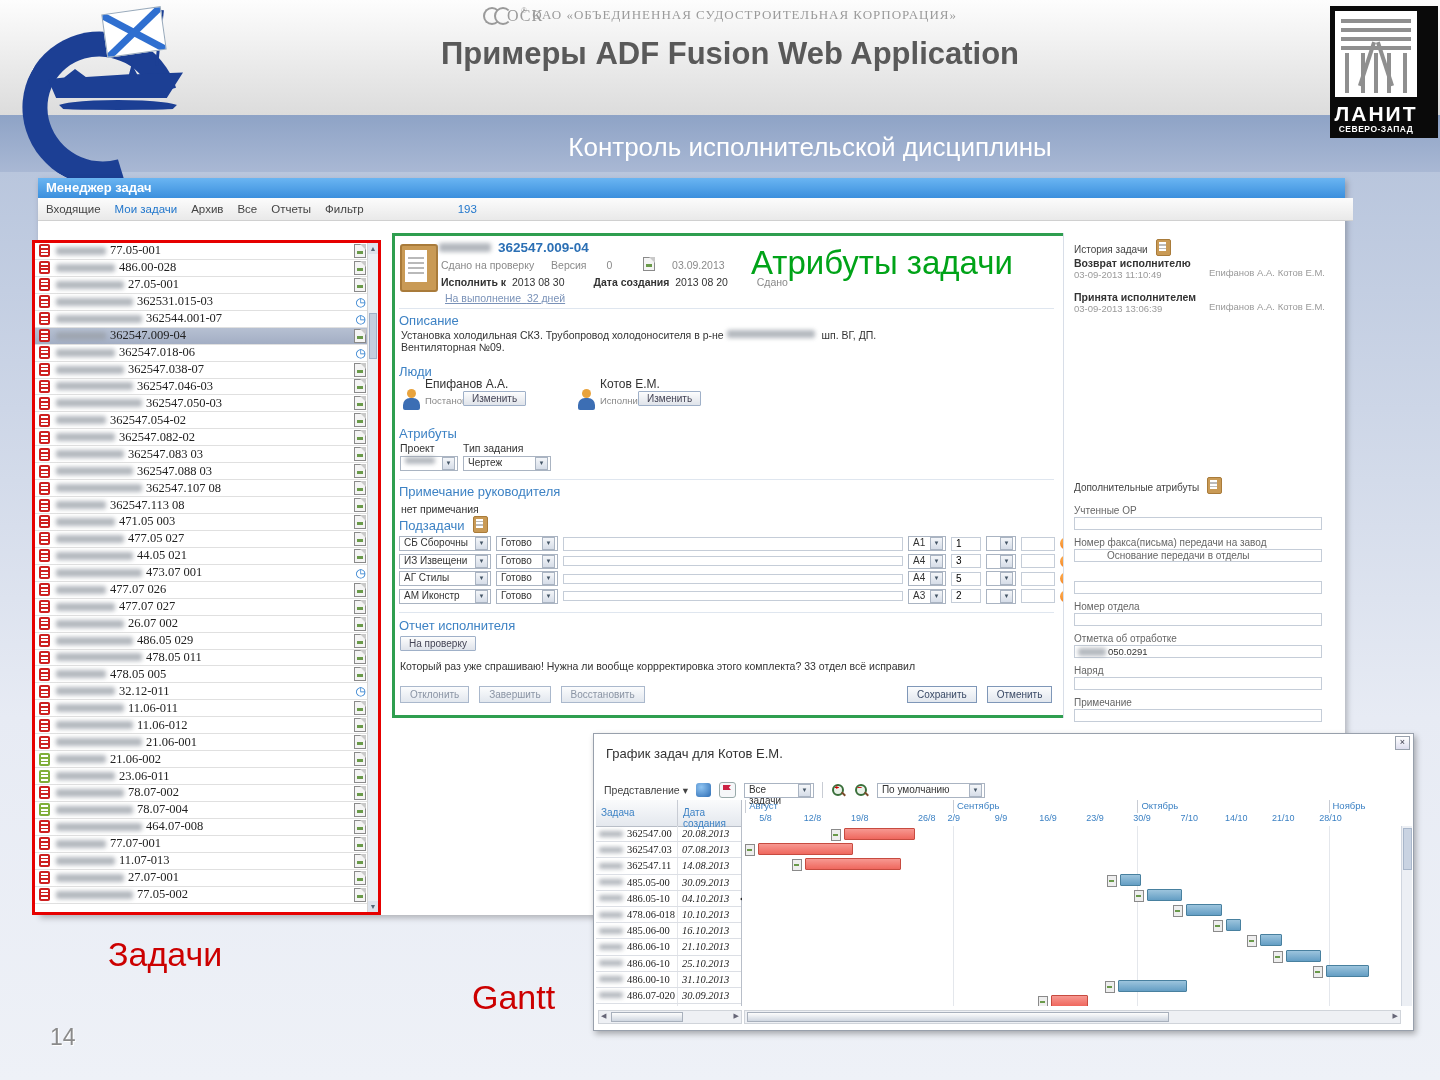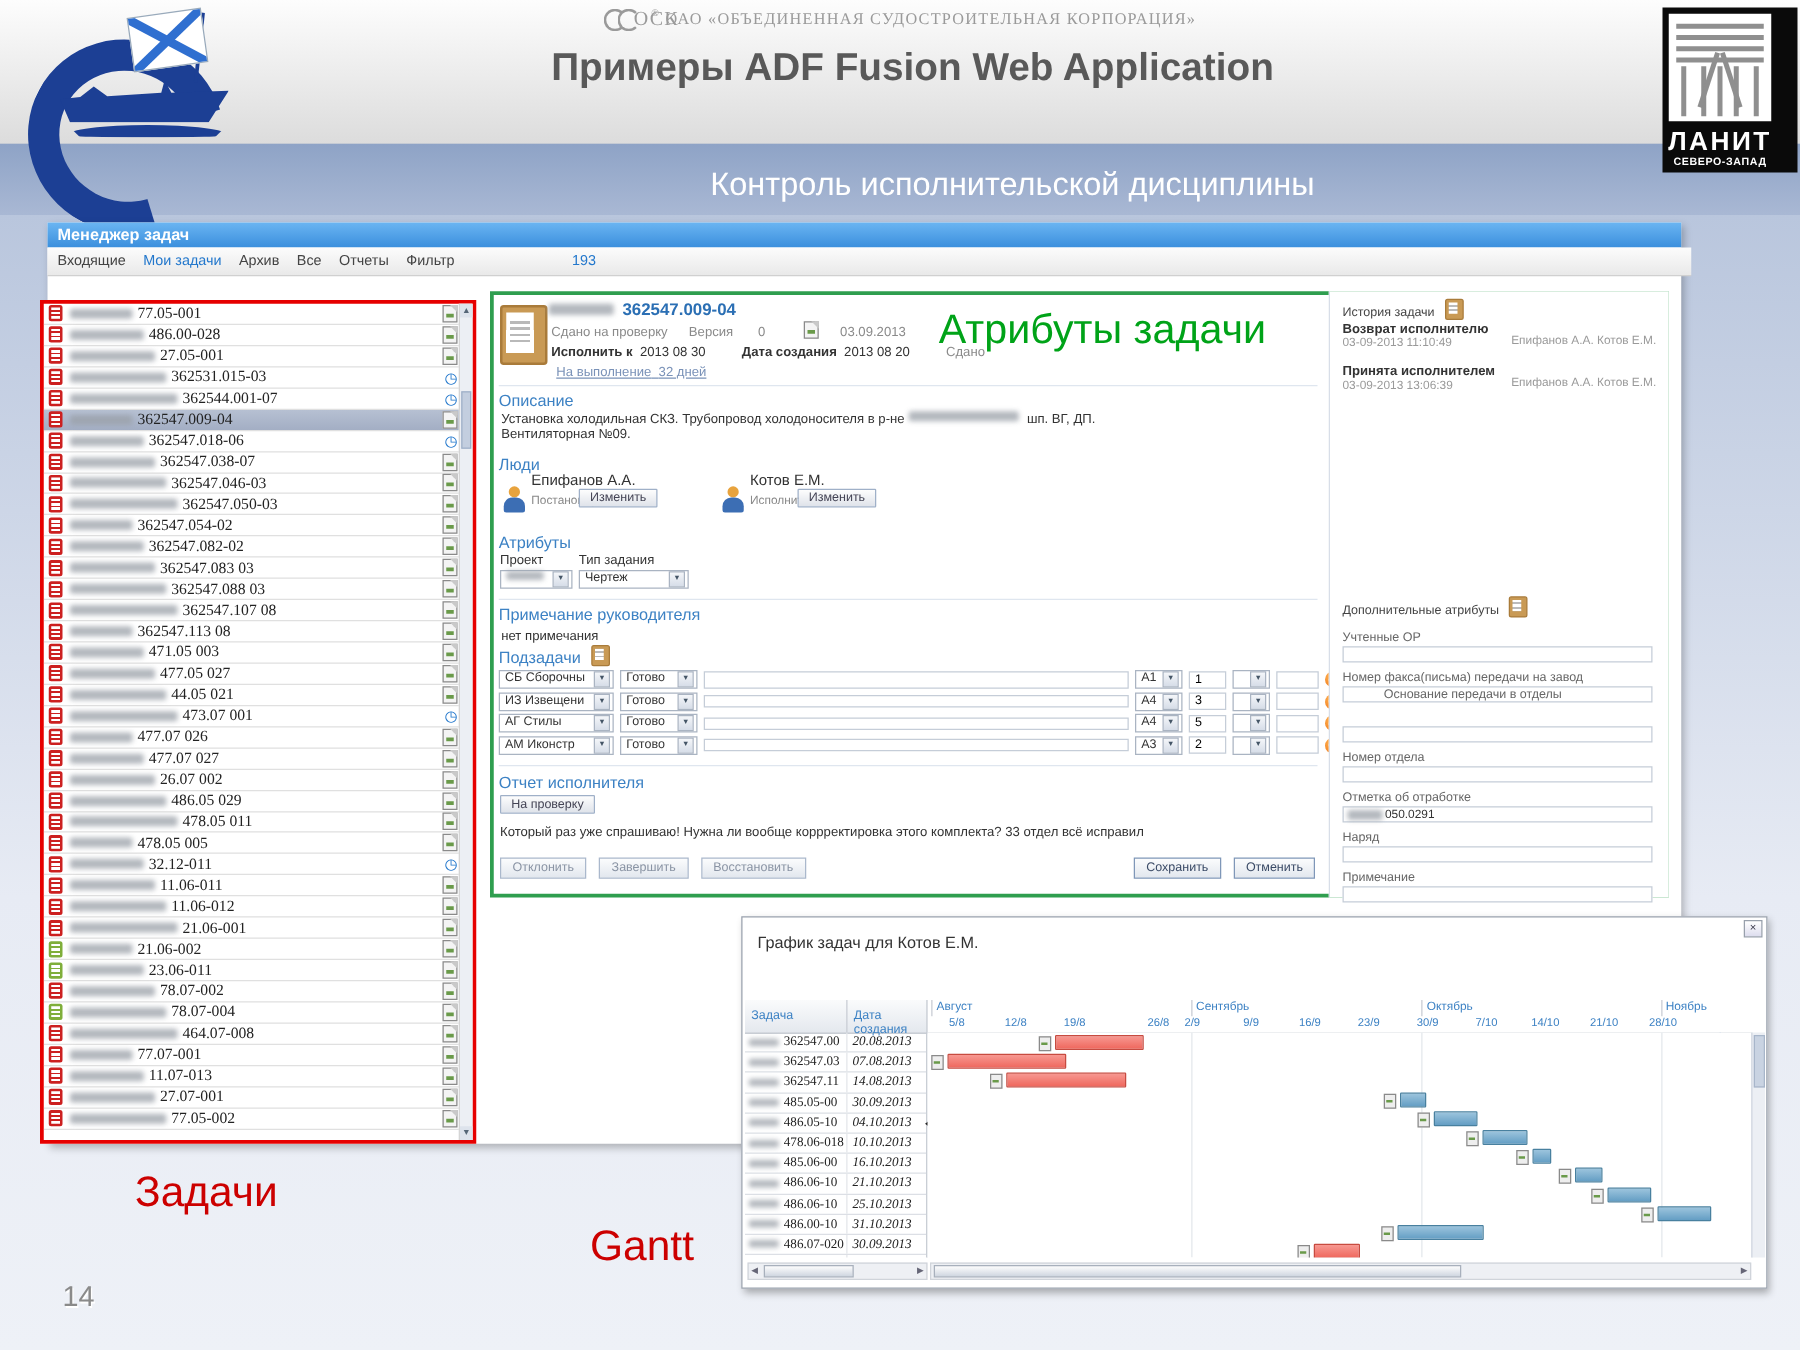--- a/index.html
+++ b/index.html
@@ -730,20 +730,40 @@
           <div class="field-inp" style="top: 444px;"></div>
           <div class="field-lab" style="top: 464px;">Примечание</div>
           <div class="field-inp" style="top: 476px;"></div>
         </div>
     </div>
   </div>
 
   <div class="gantt">
     <div class="g-close">×</div>
     <div class="g-title">График задач для Котов Е.М.</div>
+    <div class="g-toolbar">
+      <span><span>Представление</span> ▾</span>
+      <span class="g-ico globe"></span>
+      <span class="g-ico flagico"></span>
+      <span class="dd" style="width:70px">
+          <span>Все задачи</span>
+          <span class="arr">▼</span>
+        </span>
+      <span class="g-sep"></span>
+      <span class="mag">
+          <b>+</b>
+        </span>
+      <span class="mag">
+          <b>−</b>
+        </span>
+      <span class="dd" style="width:108px">
+          <span>По умолчанию</span>
+          <span class="arr">▼</span>
+        </span>
+    </div>
     <div class="g-table">
       <div class="g-thead">
         <div class="g-col1">Задача</div>
         <div class="g-col2">Дата создания</div>
       </div>
       <div class="g-rows" id="g-rows">
           <div class="g-row">
             <div class="c1">
               <span class="blur" style="width: 24px; height: 6px;"></span>
               <span>362547.00</span>

